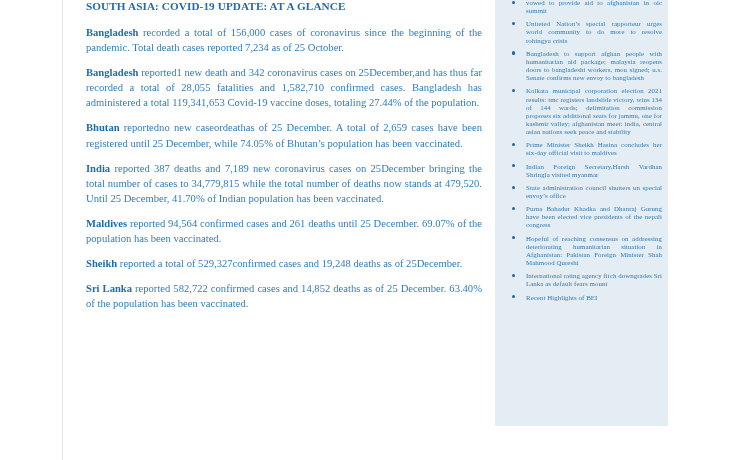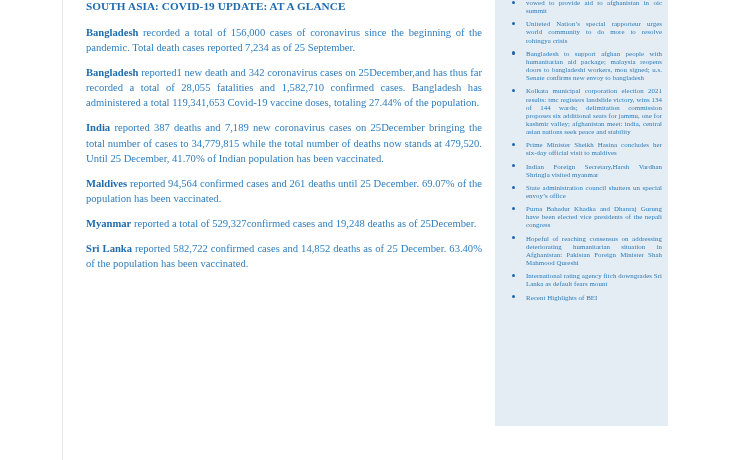--- a/index.html
+++ b/index.html
@@ -111,30 +111,31 @@
 </head>
 <body>
 
 <div id="page">
 
   <div id="left-rule"></div>
 
   <div id="article">
     <h1 id="article-title">SOUTH ASIA: COVID-19 UPDATE: AT A GLANCE</h1>
 
-    <p class="para"><span class="country">Bangladesh</span><span> recorded a total of 156,000 cases of coronavirus since the beginning of the pandemic. Total death cases reported 7,234 as of 25 September.</span></p>
+    <p class="para"><span class="country">Bangladesh</span><span> recorded a total of 156,000 cases of coronavirus since the beginning of the pandemic. Total death cases reported 7,234 as of 25 October.</span></p>
 
     <p class="para"><span class="country">Bangladesh</span><span> reported1 new death and 342 coronavirus cases on 25December,and has thus far recorded a total of 28,055 fatalities and 1,582,710 confirmed cases. Bangladesh has administered a total 119,341,653 Covid-19 vaccine doses, totaling 27.44% of the population.</span></p>
 
+    <p class="para"><span class="country">Bhutan</span><span> reportedno new caseordeathas of 25 December. A total of 2,659 cases have been registered until 25 December, while 74.05% of Bhutan’s population has been vaccinated.</span></p>
 
     <p class="para"><span class="country">India</span><span> reported 387 deaths and 7,189 new coronavirus cases on 25December bringing the total number of cases to 34,779,815 while the total number of deaths now stands at 479,520. Until 25 December, 41.70% of Indian population has been vaccinated.</span></p>
 
     <p class="para"><span class="country">Maldives</span><span> reported 94,564 confirmed cases and 261 deaths until 25 December. 69.07% of the population has been vaccinated.</span></p>
 
-    <p class="para"><span class="country">Myanmar</span><span> reported a total of 529,327confirmed cases and 19,248 deaths as of 25December.</span></p>
+    <p class="para"><span class="country">Sheikh</span><span> reported a total of 529,327confirmed cases and 19,248 deaths as of 25December.</span></p>
 
 
 
     <p class="para"><span class="country">Sri Lanka</span><span> reported 582,722 confirmed cases and 14,852 deaths as of 25 December. 63.40% of the population has been vaccinated.</span></p>
   </div>
 
   <div id="sidebar">
     <ul id="sidebar-list">
       <li class="news-item">
           <span class="bullet"></span>

